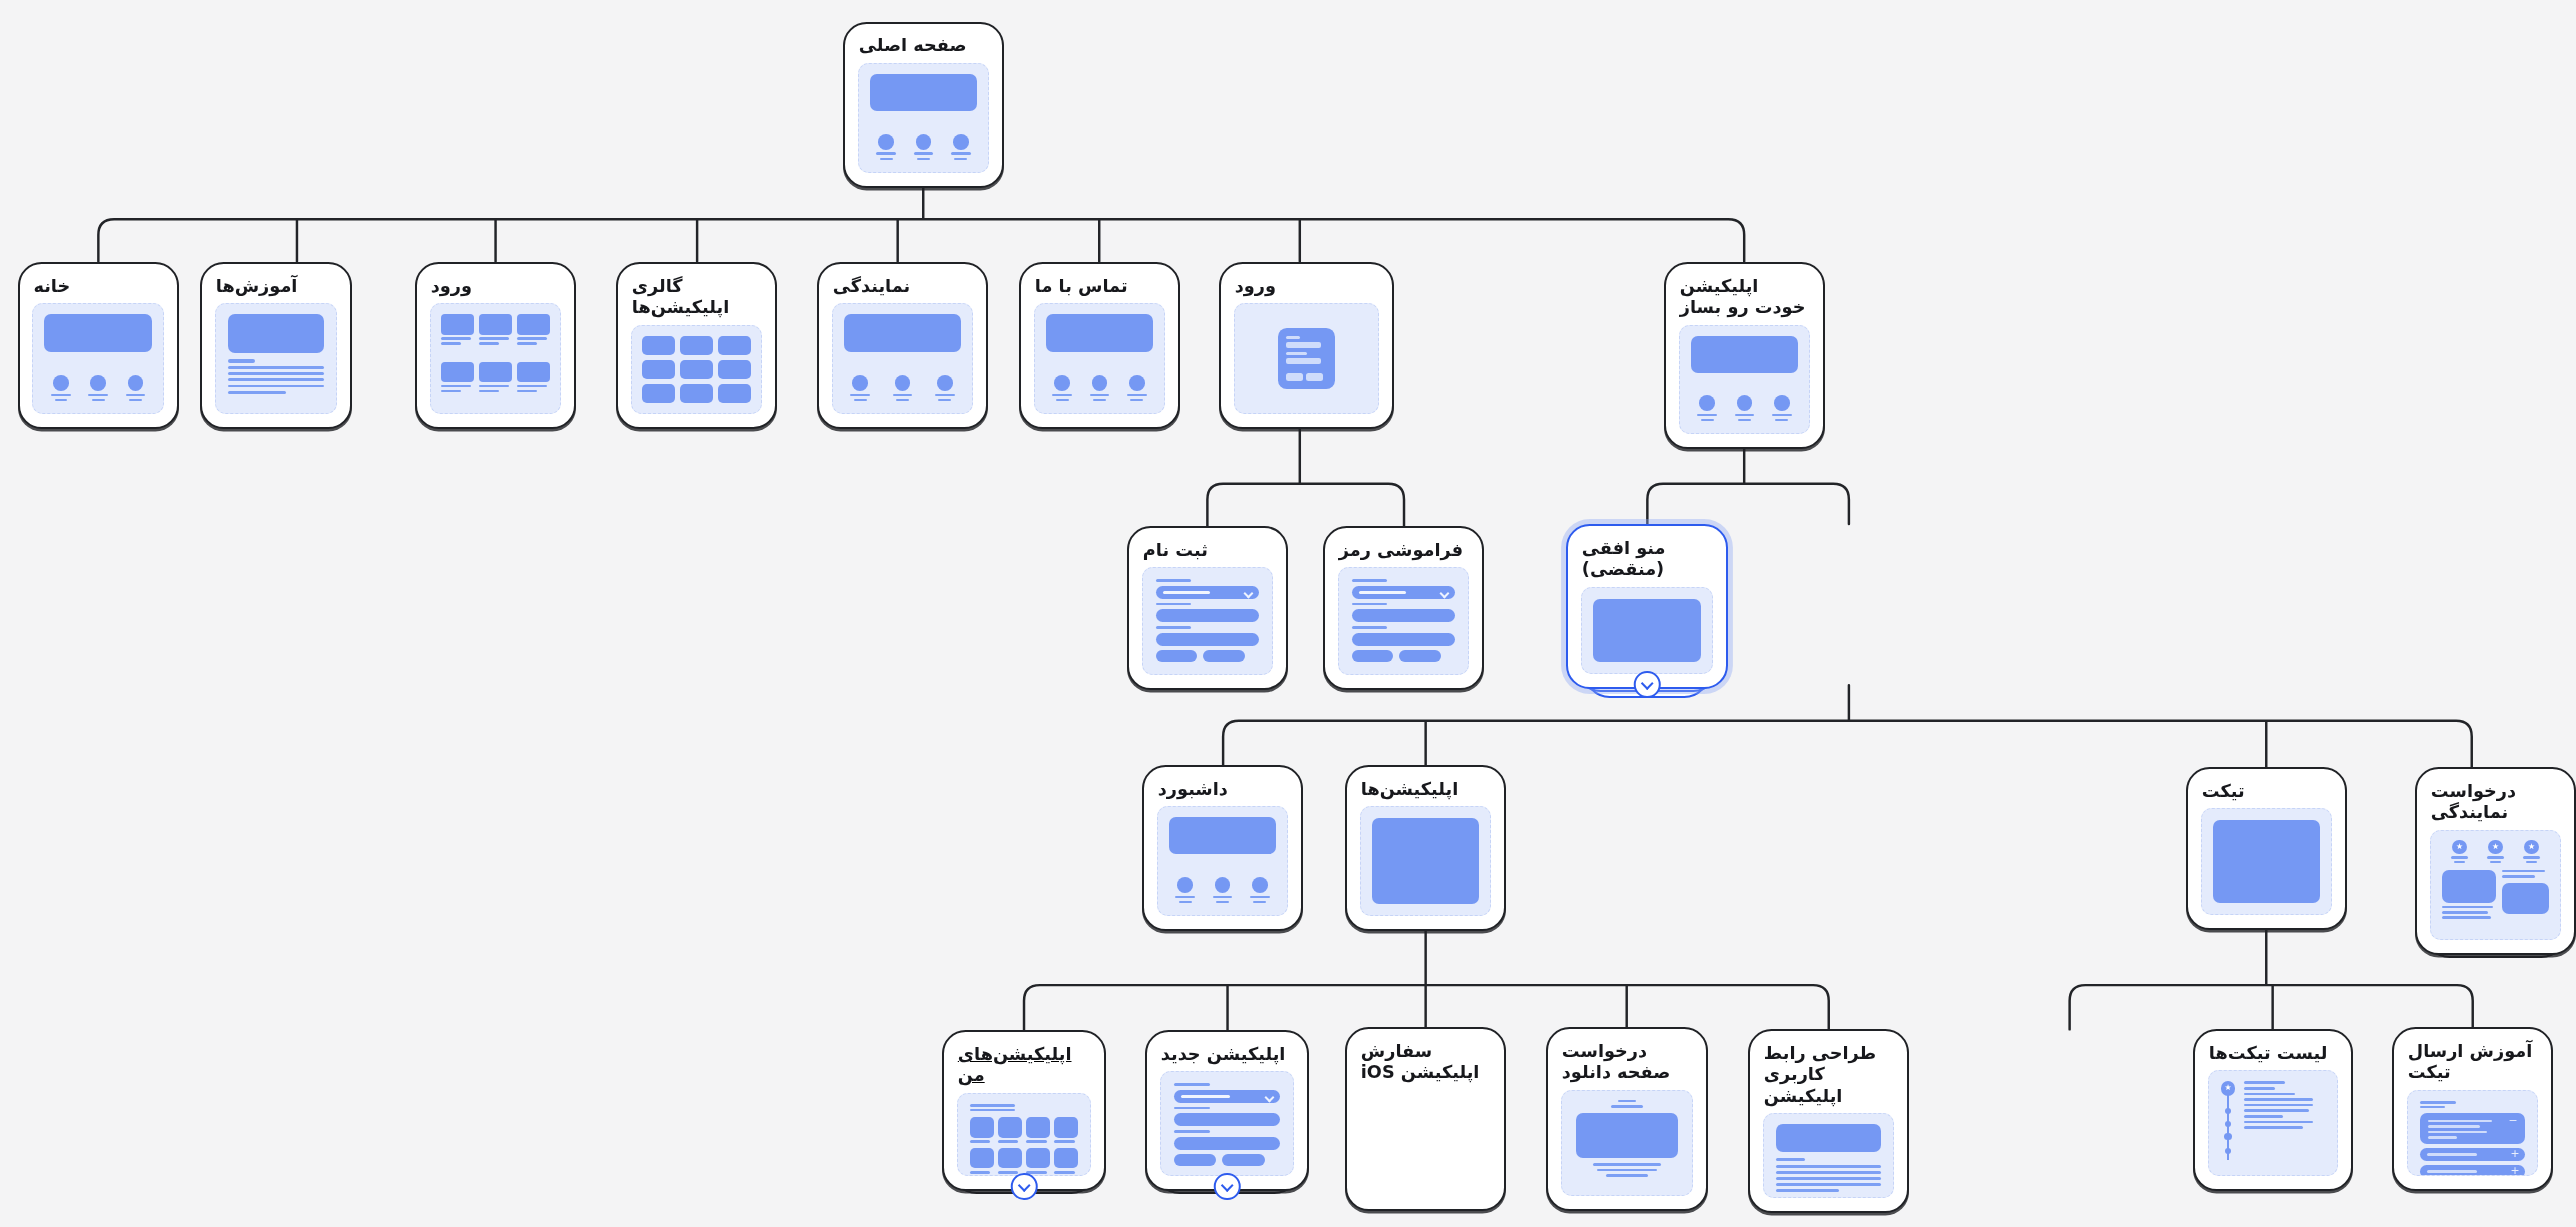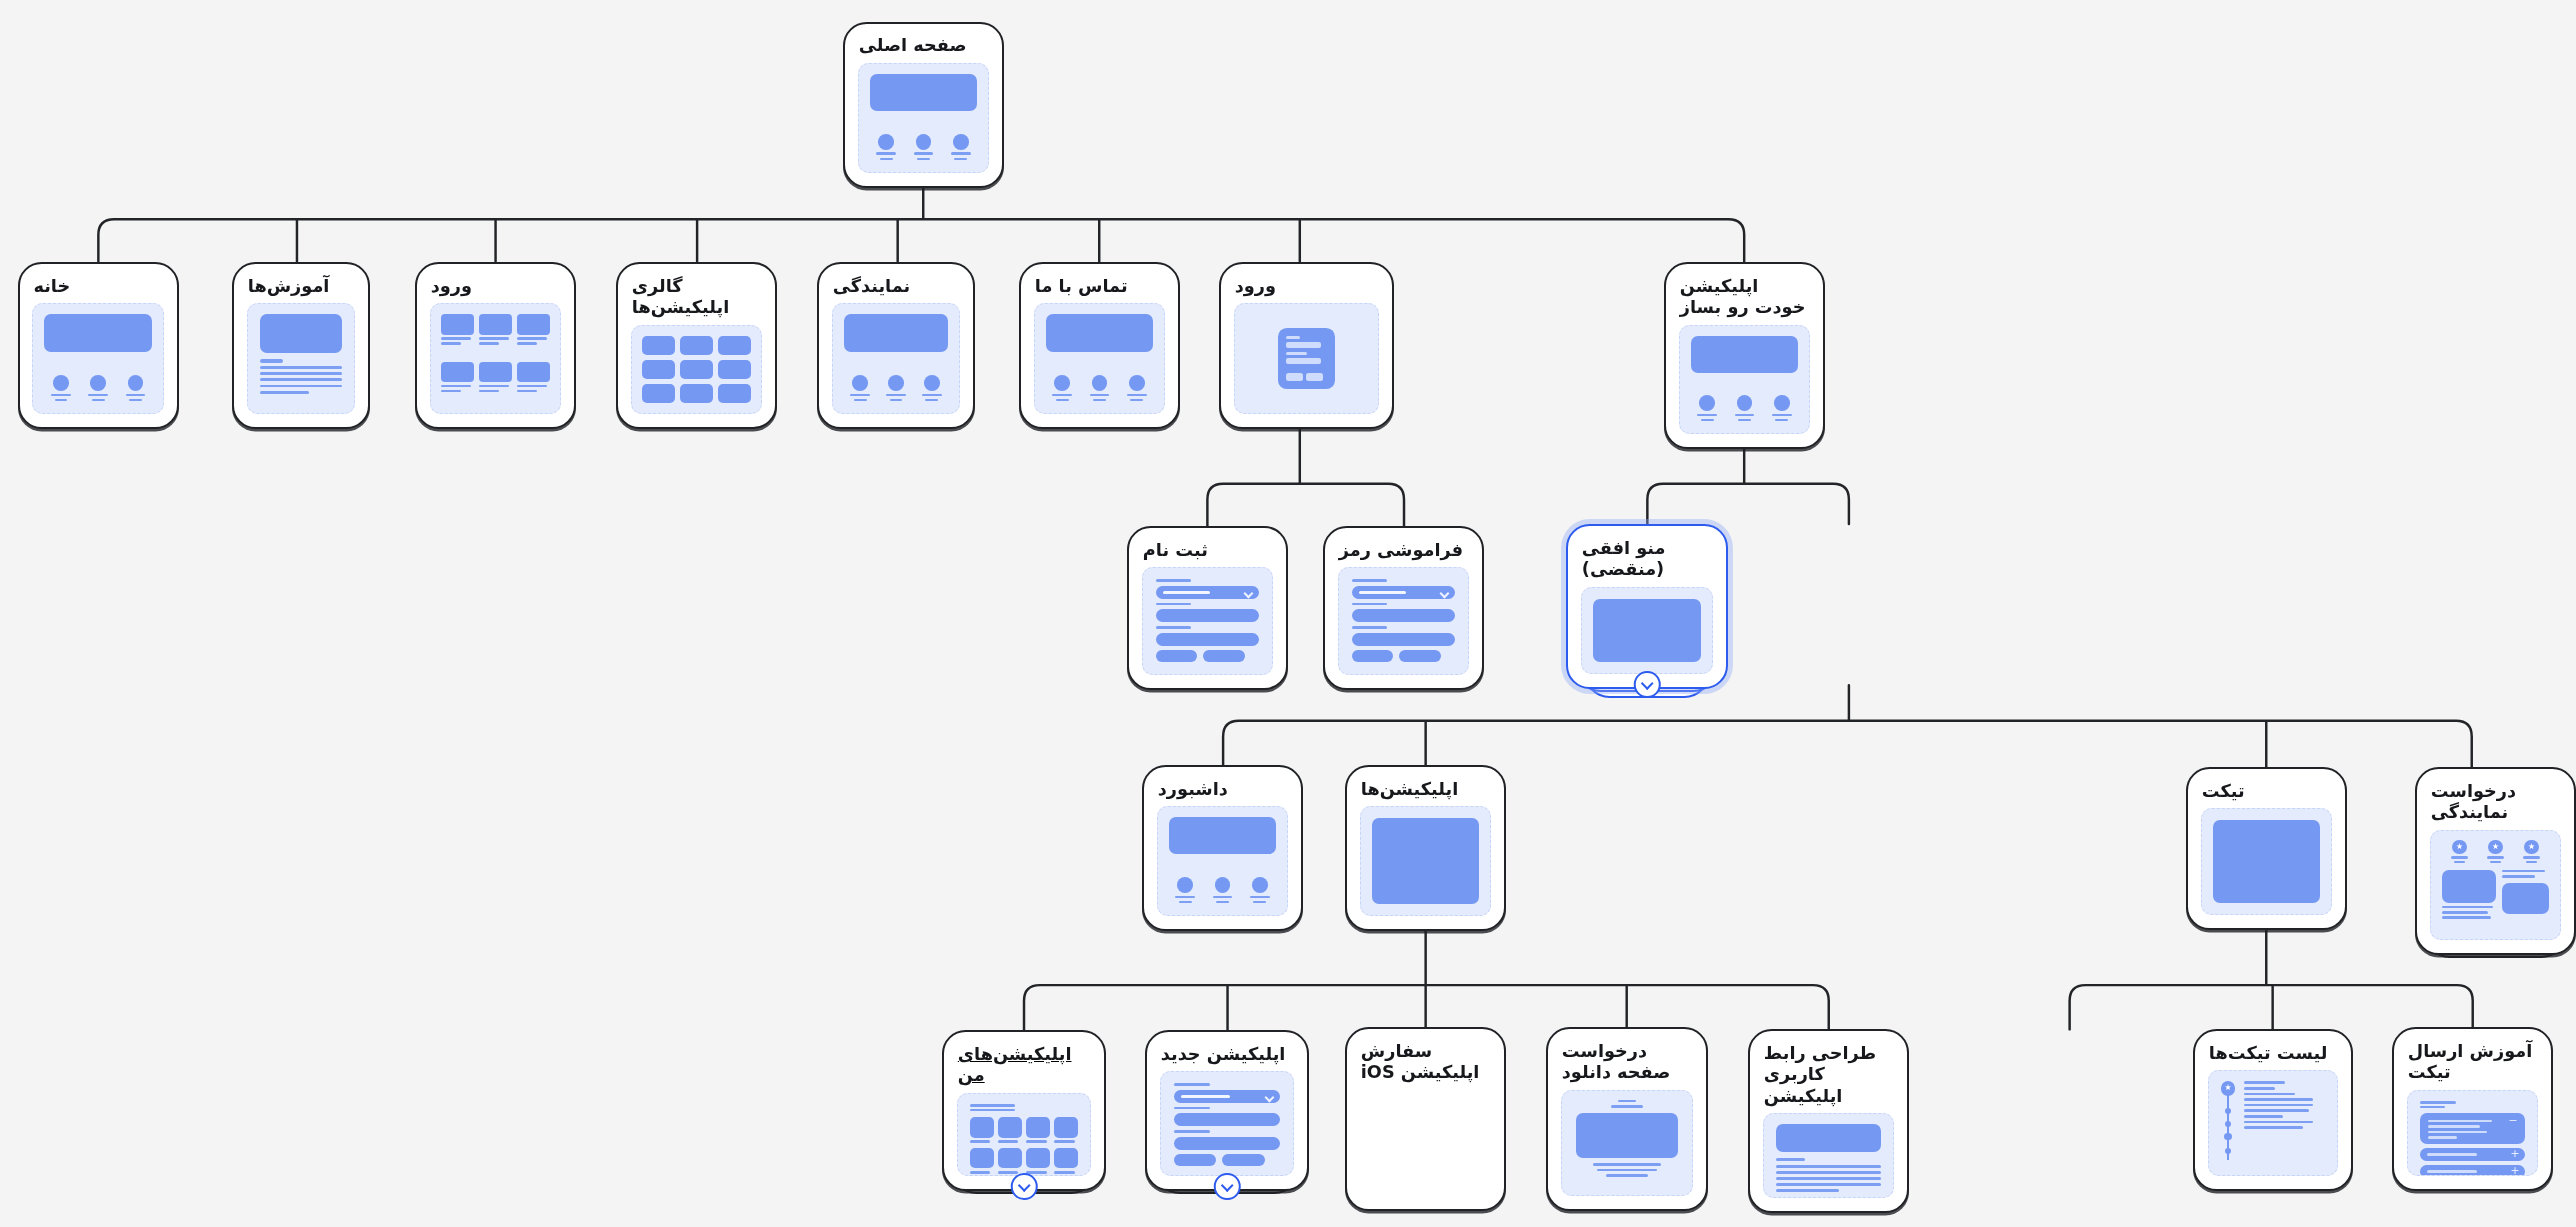--- a/index.html
+++ b/index.html
@@ -184,21 +184,21 @@
             </div>
             <div class="col">
               <i class="dot"></i>
               <i class="l" style="width:19.7px"></i>
               <i class="l" style="width:12.8px;height:2.5px"></i>
             </div>
           </div>
         </div>
       </div>
     </div>
-    <div class="card" style="left: 232px; top: 262px; width: 138px; height: 163px;">
+    <div class="card" style="left: 200px; top: 262px; width: 152px; height: 163px;">
       <div class="cbody">
         <div class="ttl">آموزش‌ها</div>
         <div class="thumb t-article">
           <div class="img"></div>
           <div class="vst">
             <i class="l" style="width:28%;height:3.4px"></i>
             <i class="l" style="width:100%;height:2.8px"></i>
             <i class="l" style="width:100%;height:2.8px"></i>
             <i class="l" style="width:100%;height:2.8px"></i>
             <i class="l" style="width:100%;height:2.8px"></i>
@@ -257,21 +257,21 @@
             <i></i>
             <i></i>
             <i></i>
             <i></i>
             <i></i>
             <i></i>
           </div>
         </div>
       </div>
     </div>
-    <div class="card" style="left: 817px; top: 262px; width: 158px; height: 163px;">
+    <div class="card" style="left: 817px; top: 262px; width: 171px; height: 163px;">
       <div class="cbody">
         <div class="ttl">نمایندگی</div>
         <div class="thumb t-hero">
           <div class="bar"></div>
           <div class="cols">
             <div class="col">
               <i class="dot"></i>
               <i class="l" style="width:19.7px"></i>
               <i class="l" style="width:12.8px;height:2.5px"></i>
             </div>

